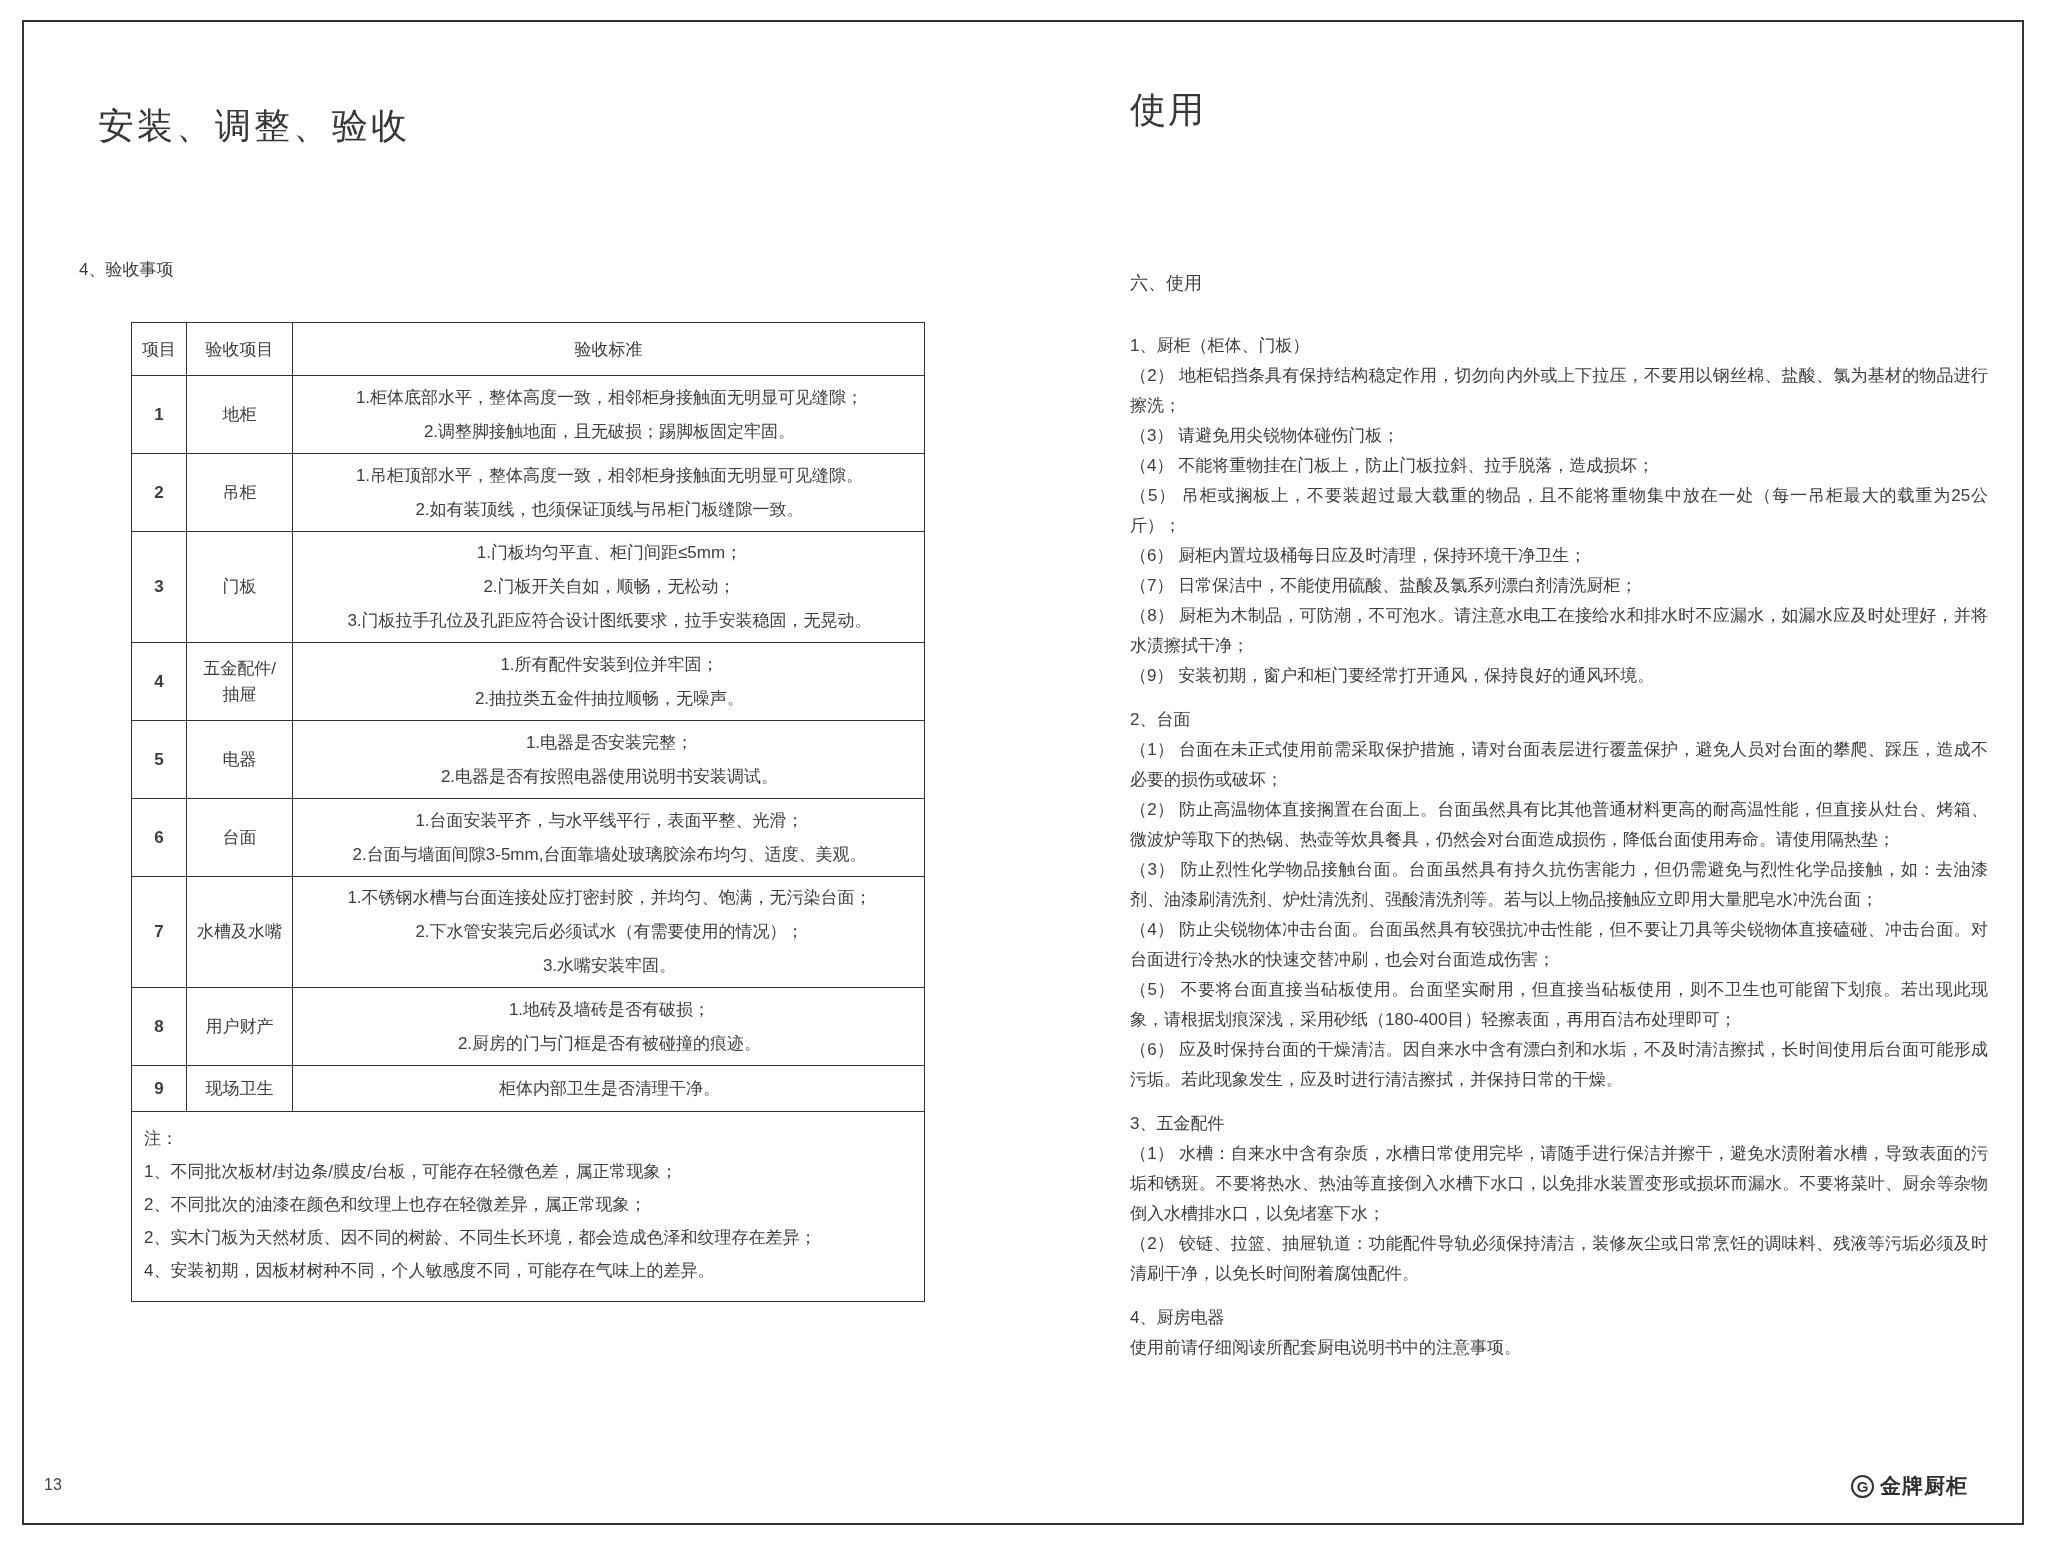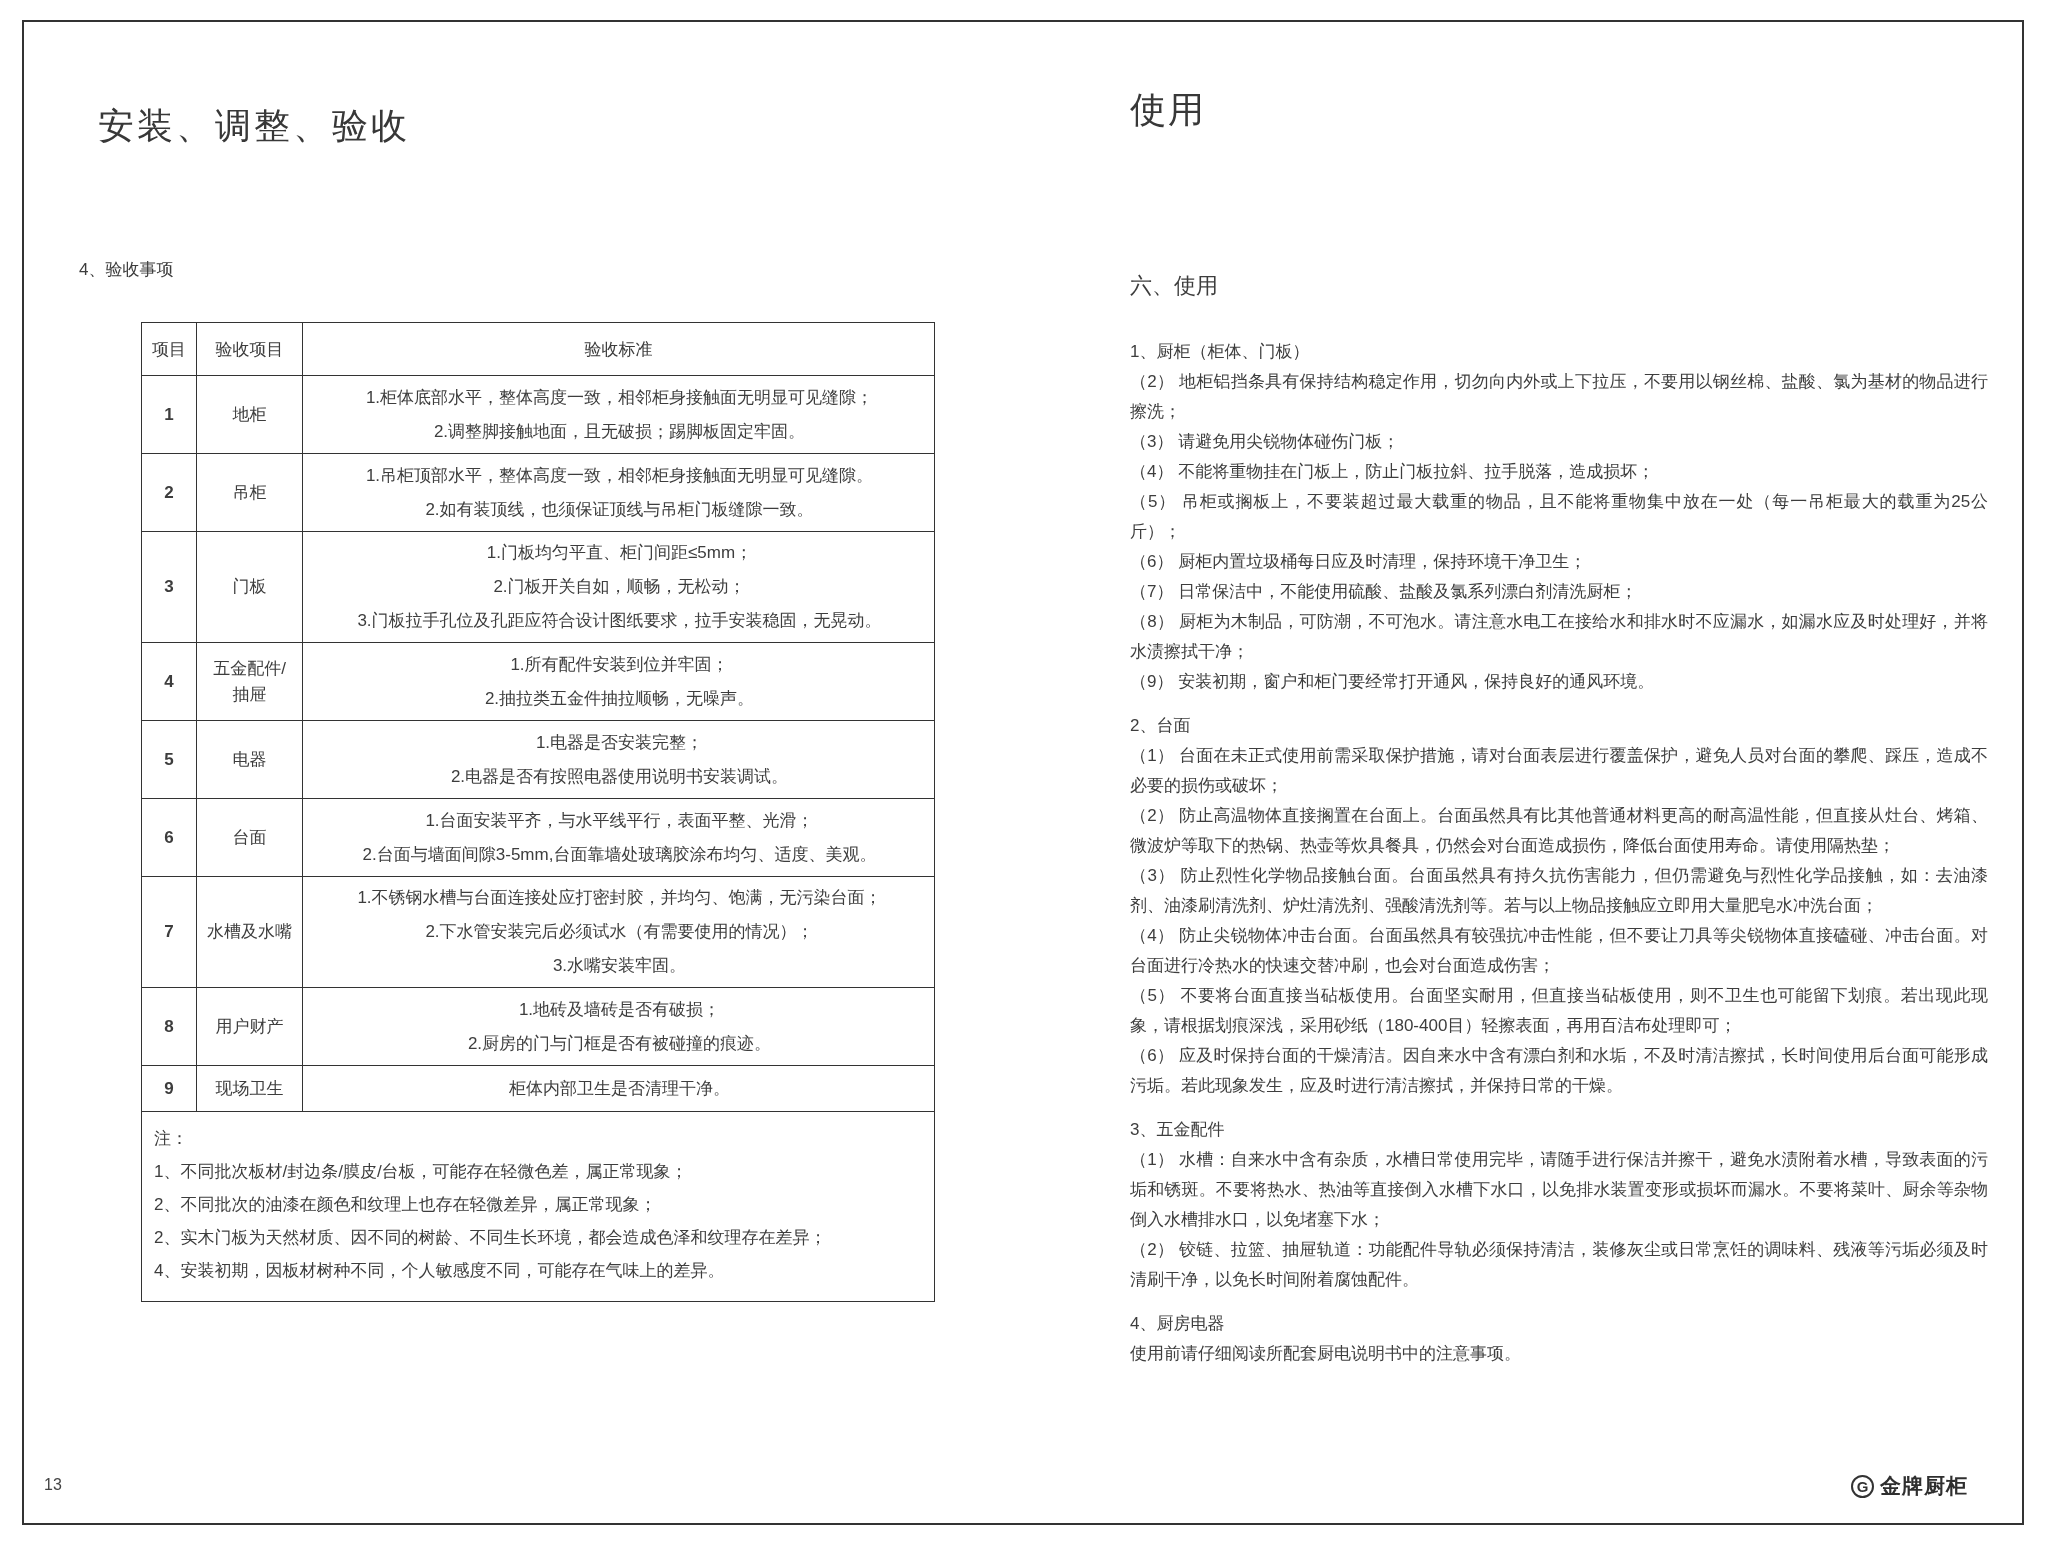--- a/index.html
+++ b/index.html
@@ -14,42 +14,42 @@
   }
 
   
   .left-title {
     position:absolute; left:82px; top:86px; margin:16px;
     font-size:36px; font-weight:400; color:#383838; letter-spacing:3px;
   }
   .left-label { position:absolute; left:79px; top:258px; font-size:17px; }
 
   table.acc {
-    position:absolute; left:141px; top:322px; width:793px;
+    position:absolute; left:131px; top:322px; width:793px;
     border-collapse:collapse; table-layout:fixed;border-radius:14px;
   }
   table.acc th, table.acc td {
     border:1.5px solid #333; font-size:17px; color:#3d3d3d;
     box-sizing:border-box; vertical-align:middle;
   }
   table.acc th { height:53px; font-weight:400; text-align:center; }
   td.c1 { text-align:center; font-weight:700; font-size:18px; }
   td.c2 { text-align:center; line-height:26px; padding:2px; }
   td.c3 { padding:4px 8px 4px 10px; }
   td.c3 .ln { line-height:34px;text-align:center; }
   tr.rh1 { height:46px; }
   tr.rh2 { height:78px; }
   tr.rh3 { height:108px; }
   td.note-cell { vertical-align:top; padding:10px 14px 14px 12px; }
   td.note-cell .ln { line-height:33px; font-weight:400; }
 
   
   .right-col { position:absolute; left:1130px; top:86px; width:858px; }
   .right-title { margin:0; font-size:36px; font-weight:400; color:#383838; letter-spacing:2px; }
-  .right-label { margin-top:136px; font-size:22px; }
+  .right-label { margin-top:136px; font-size:18px; }
   .r-section { margin-top:14px; }
   .r-section.first { margin-top:36px; }
   .r-heading { font-size:17px; line-height:30px; }
   .r-item { margin:0; font-size:17px; line-height:30px; text-align:justify; }
 
   
   .page-num { position:absolute; left:44px; top:1476px; font-size:16px; color:#444; }
   .brand { position:absolute; right:80px; top:1472px; display:flex; align-items:center; gap:6px; }
   .brand-mark {
     display:inline-flex; align-items:center; justify-content:center;

